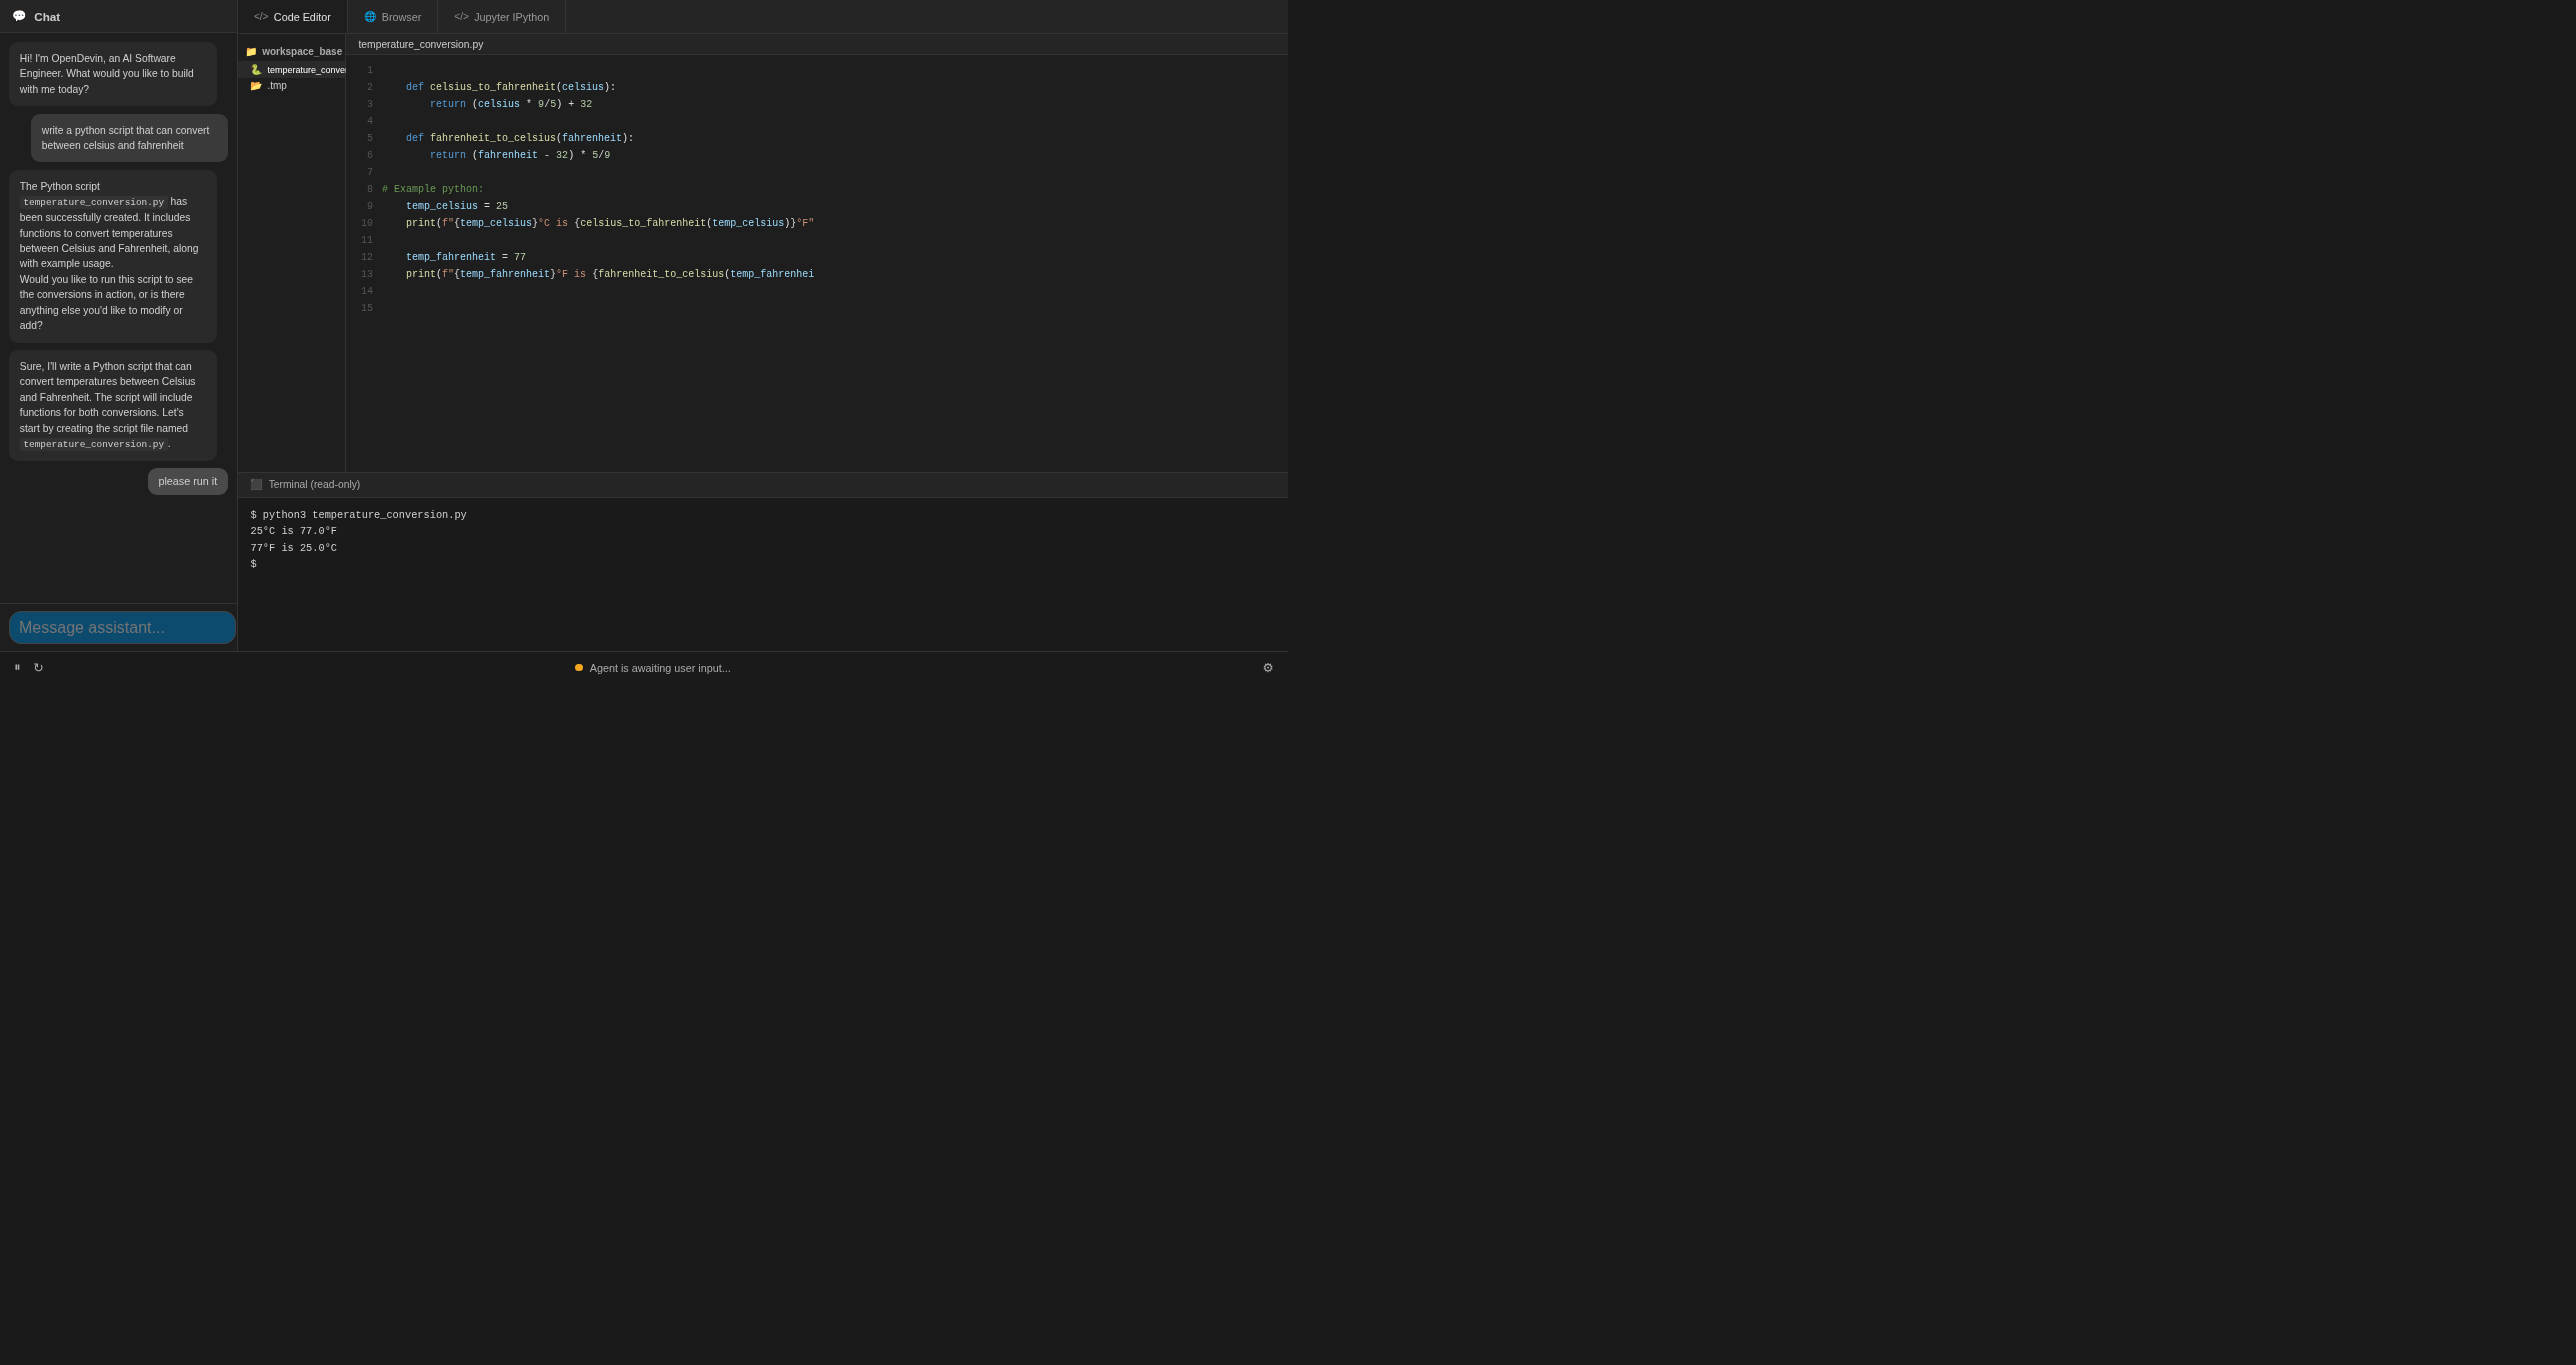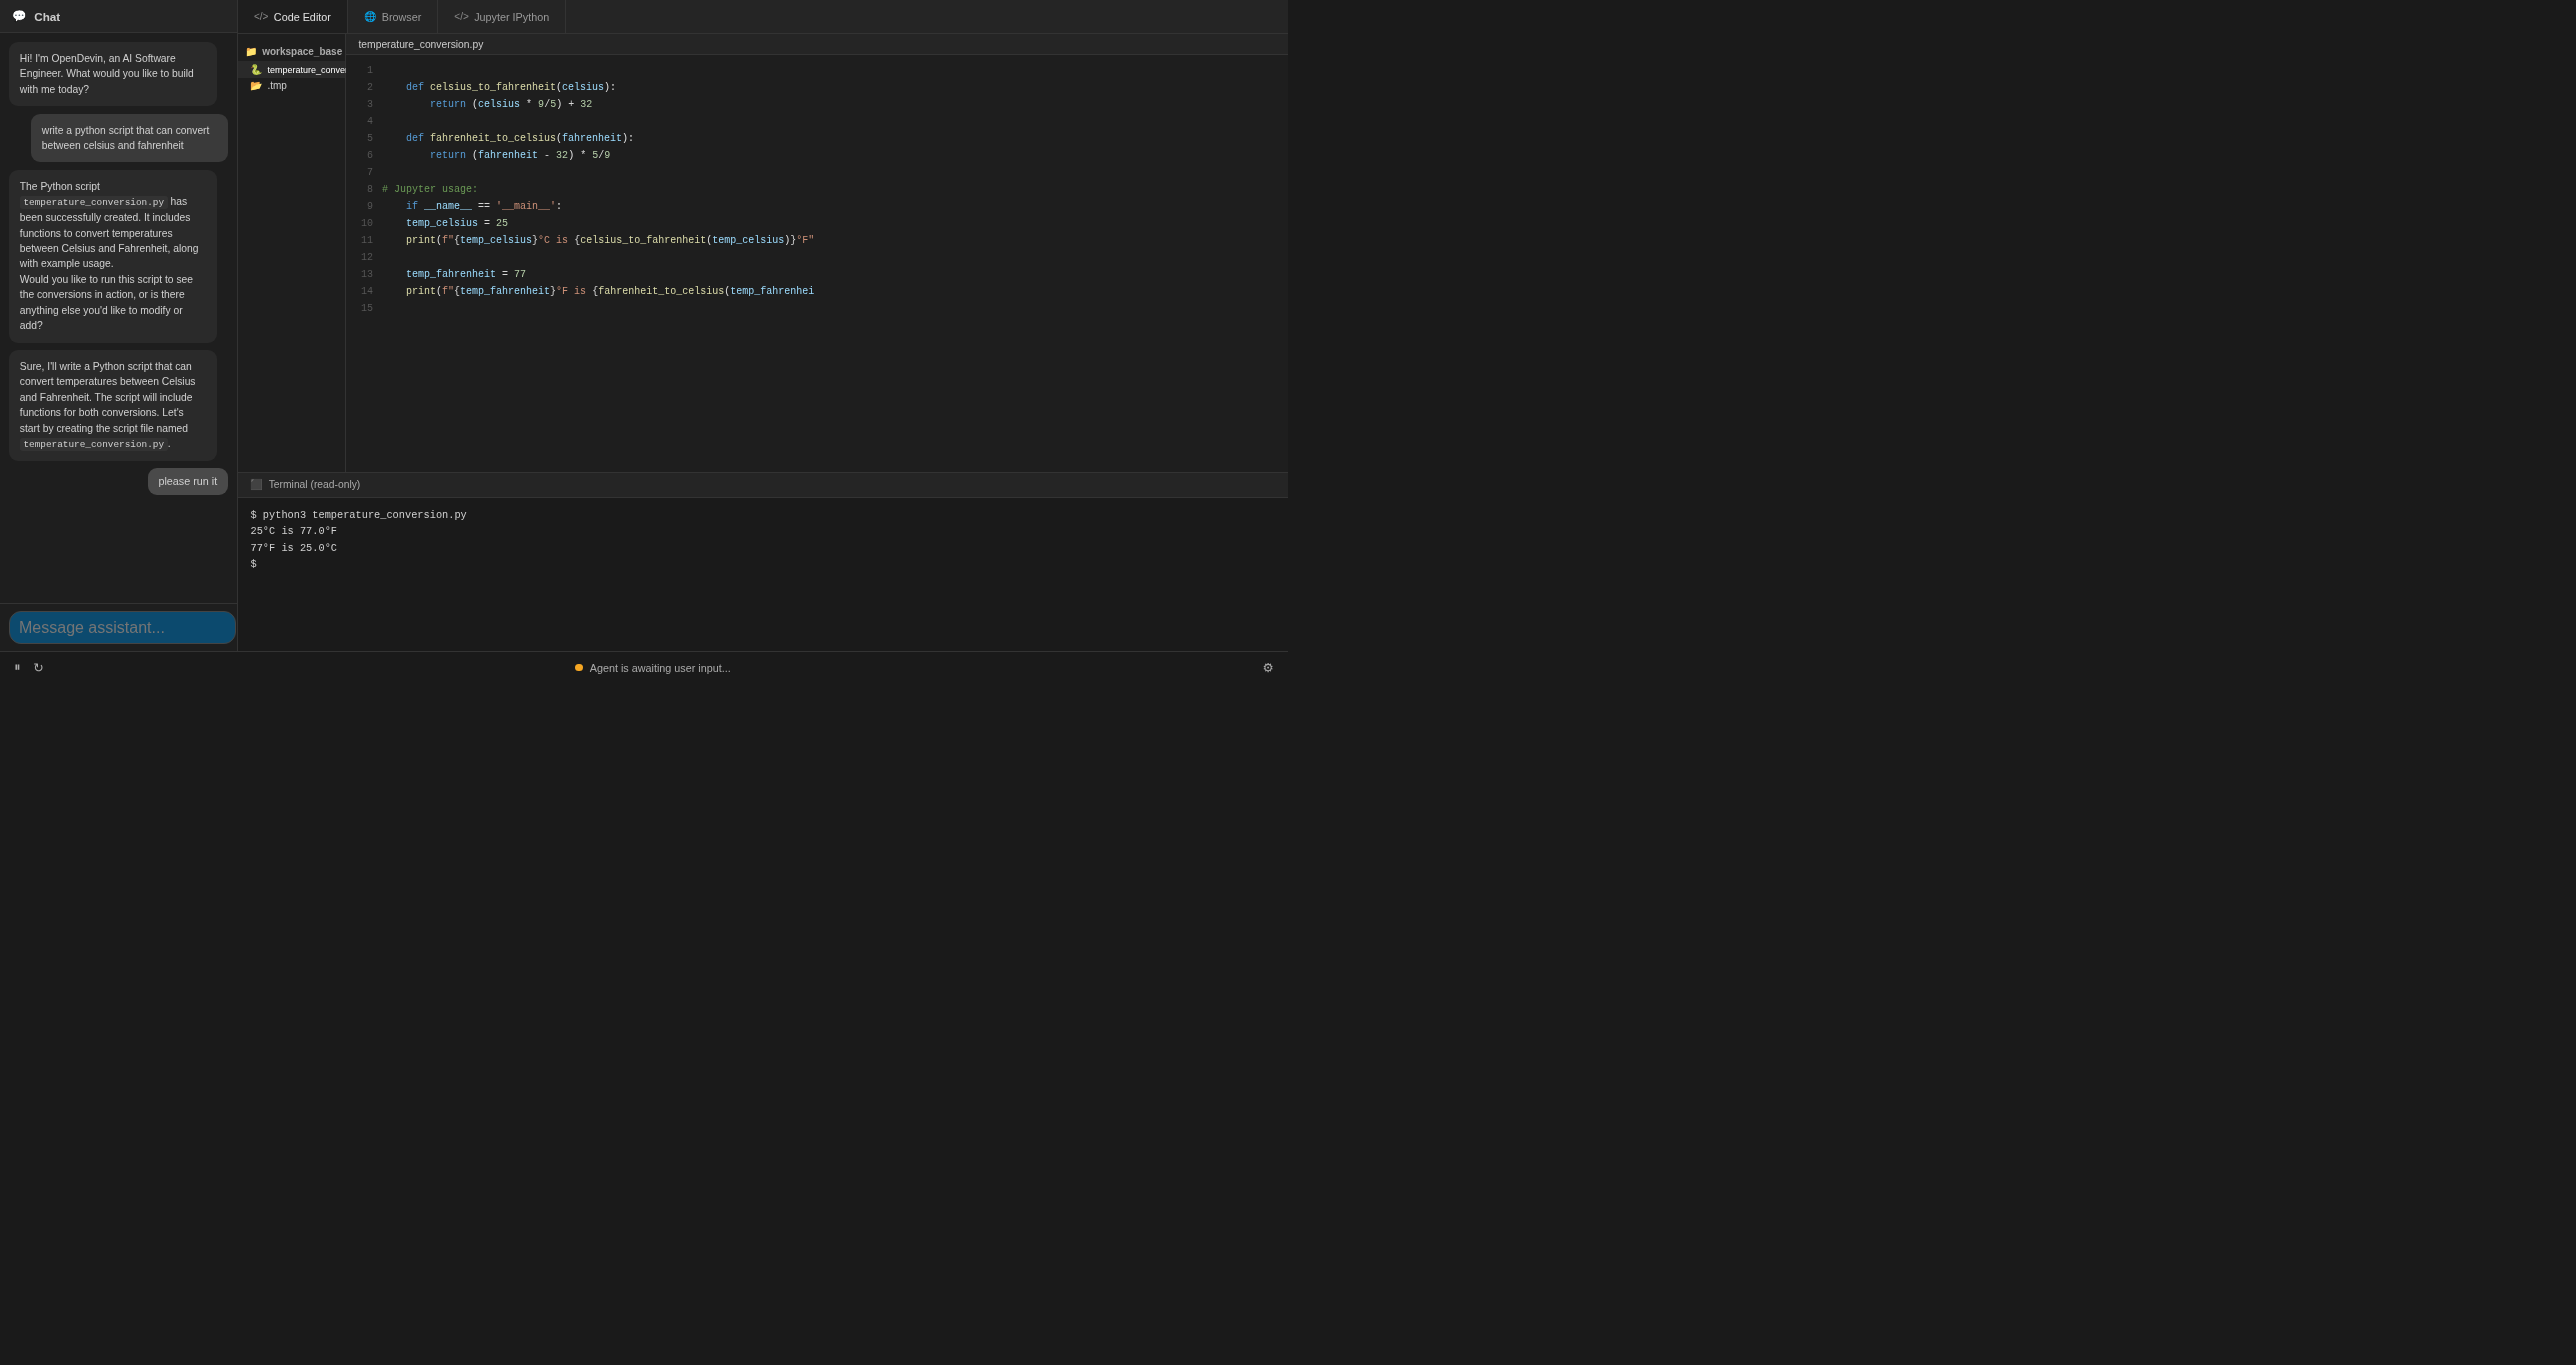--- a/index.html
+++ b/index.html
@@ -459,22 +459,21 @@
             <div>15</div>
           </div>
           <div class="code-content">
             <div> </div>
             <div><span class="kw">def</span> <span class="fn">celsius_to_fahrenheit</span>(<span class="nm">celsius</span>):</div>
             <div>    <span class="kw">return</span> (<span class="nm">celsius</span> <span class="op">*</span> <span class="nu">9</span><span class="op">/</span><span class="nu">5</span>) <span class="op">+</span> <span class="nu">32</span></div>
             <div> </div>
             <div><span class="kw">def</span> <span class="fn">fahrenheit_to_celsius</span>(<span class="nm">fahrenheit</span>):</div>
             <div>    <span class="kw">return</span> (<span class="nm">fahrenheit</span> <span class="op">-</span> <span class="nu">32</span>) <span class="op">*</span> <span class="nu">5</span><span class="op">/</span><span class="nu">9</span></div>
             <div> </div>
-            <div><span class="cm"># Jupyter usage:</span></div>
-            <div><span class="kw">if</span> <span class="nm">__name__</span> <span class="op">==</span> <span class="st">'__main__'</span>:</div>
+            <div><span class="cm"># Example python:</span></div>
             <div>    <span class="nm">temp_celsius</span> <span class="op">=</span> <span class="nu">25</span></div>
             <div>    <span class="fn">print</span>(<span class="st">f"</span><span class="op">{</span><span class="nm">temp_celsius</span><span class="op">}</span><span class="st">°C is </span><span class="op">{</span><span class="fn">celsius_to_fahrenheit</span>(<span class="nm">temp_celsius</span>)<span class="op">}</span><span class="st">°F"</span></div>
             <div> </div>
             <div>    <span class="nm">temp_fahrenheit</span> <span class="op">=</span> <span class="nu">77</span></div>
             <div>    <span class="fn">print</span>(<span class="st">f"</span><span class="op">{</span><span class="nm">temp_fahrenheit</span><span class="op">}</span><span class="st">°F is </span><span class="op">{</span><span class="fn">fahrenheit_to_celsius</span>(<span class="nm">temp_fahrenhei</span></div>
             <div> </div>
           </div>
         </div>
       </div>
     </div>

